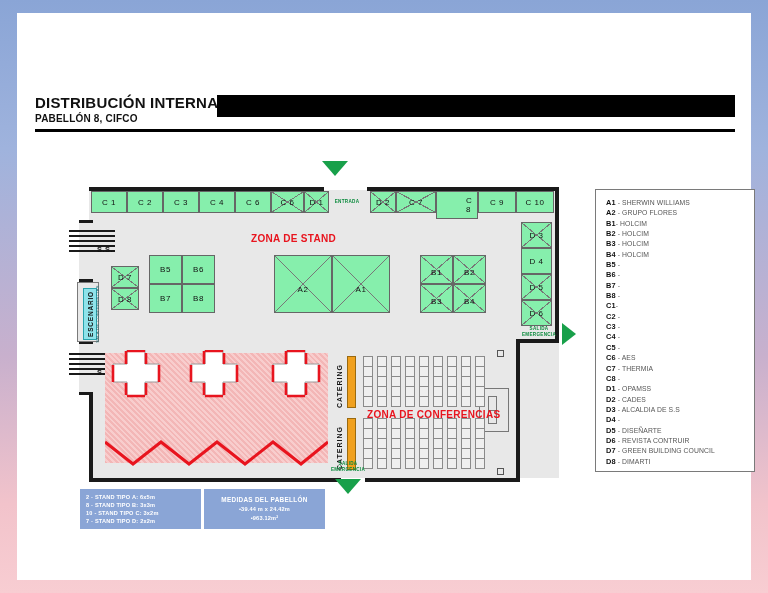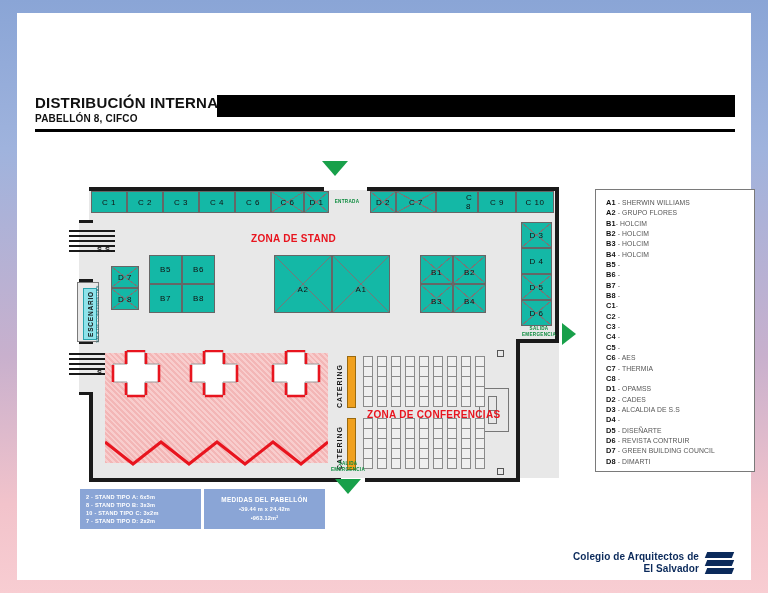--- a/index.html
+++ b/index.html
@@ -18,21 +18,21 @@
   .h-sub   { font-size:10px; font-weight:bold; letter-spacing:.2px; color:#111; margin-top:3px; }
   #hdr-bar { position:absolute; left:182px; top:0px; width:518px; height:22px; background:#000; }
   #hdr-rule{ position:absolute; left:0px; top:34px; width:700px; height:3px; background:#000; }
 
   
   #plan { position:absolute; left:62px; top:165px; width:495px; height:305px; }
   .wall { position:absolute; background:#1a1a1a; }
   .hall { position:absolute; background:#e8e8e8; }
 
   .cell {
-    position:absolute; background:#14b8a6; border:1px solid #666;
+    position:absolute; background:#86efac; border:1px solid #666;
     font-size:8px; color:#111; display:flex; align-items:center; justify-content:center;
     letter-spacing:.5px;
   }
   .cell.x::before, .cell.x::after{
     content:""; position:absolute; left:0; top:0; width:100%; height:100%;
     background:linear-gradient(to bottom right, transparent calc(50% - .5px), #777 calc(50% - .5px), #777 calc(50% + .5px), transparent calc(50% + .5px));
   }
   .cell.x::after{
     background:linear-gradient(to bottom left, transparent calc(50% - .5px), #777 calc(50% - .5px), #777 calc(50% + .5px), transparent calc(50% + .5px));
   }
@@ -179,21 +179,21 @@
 
     <div class="tri down" style="left:243px;top:-17px;"></div>
     <div class="green-txt" style="left:248px;top:21px;width:40px;">ENTRADA</div>
 
     <div class="cell x" style="left:291px;top:13px;width:26px;height:22px;">
         <span>D 2</span>
       </div>
     <div class="cell x" style="left:317px;top:13px;width:40px;height:22px;">
         <span>C 7</span>
       </div>
-    <div class="cell" style="left:357px;top:13px;width:42px;height:22px;padding-left:29px;">
+    <div class="cell" style="left:357px;top:13px;width:42px;height:28px;padding-left:29px;">
         <span>C 8</span>
       </div>
     <div class="cell" style="left:399px;top:13px;width:38px;height:22px;">
         <span>C 9</span>
       </div>
     <div class="cell" style="left:437px;top:13px;width:38px;height:22px;">
         <span>C 10</span>
       </div>
 
     <div class="cell x" style="left:442px;top:44px;width:31px;height:26px;">
@@ -467,25 +467,14 @@
       <div class="iline">10 - STAND TIPO C: 3x2m</div>
       <div class="iline">7 - STAND TIPO D: 2x2m</div>
     </div>
     <div class="ibox" id="ibox2">
       <div class="ititle">MEDIDAS DEL PABELLÓN</div>
       <div class="iline">•39.44 m x 24.42m</div>
       <div class="iline">•963.12m²</div>
     </div>
   </div>
 
-  <div id="footer">
-    <div class="f-txt">
-      <div>Colegio de Arquitectos de</div>
-      <div>El Salvador</div>
-    </div>
-    <div id="f-logo">
-      <i style="top:1px;"></i>
-        <i style="top:9px;"></i>
-        <i style="top:17px;"></i>
-    </div>
-  </div>
 
 </div>
 
 </body></html>

